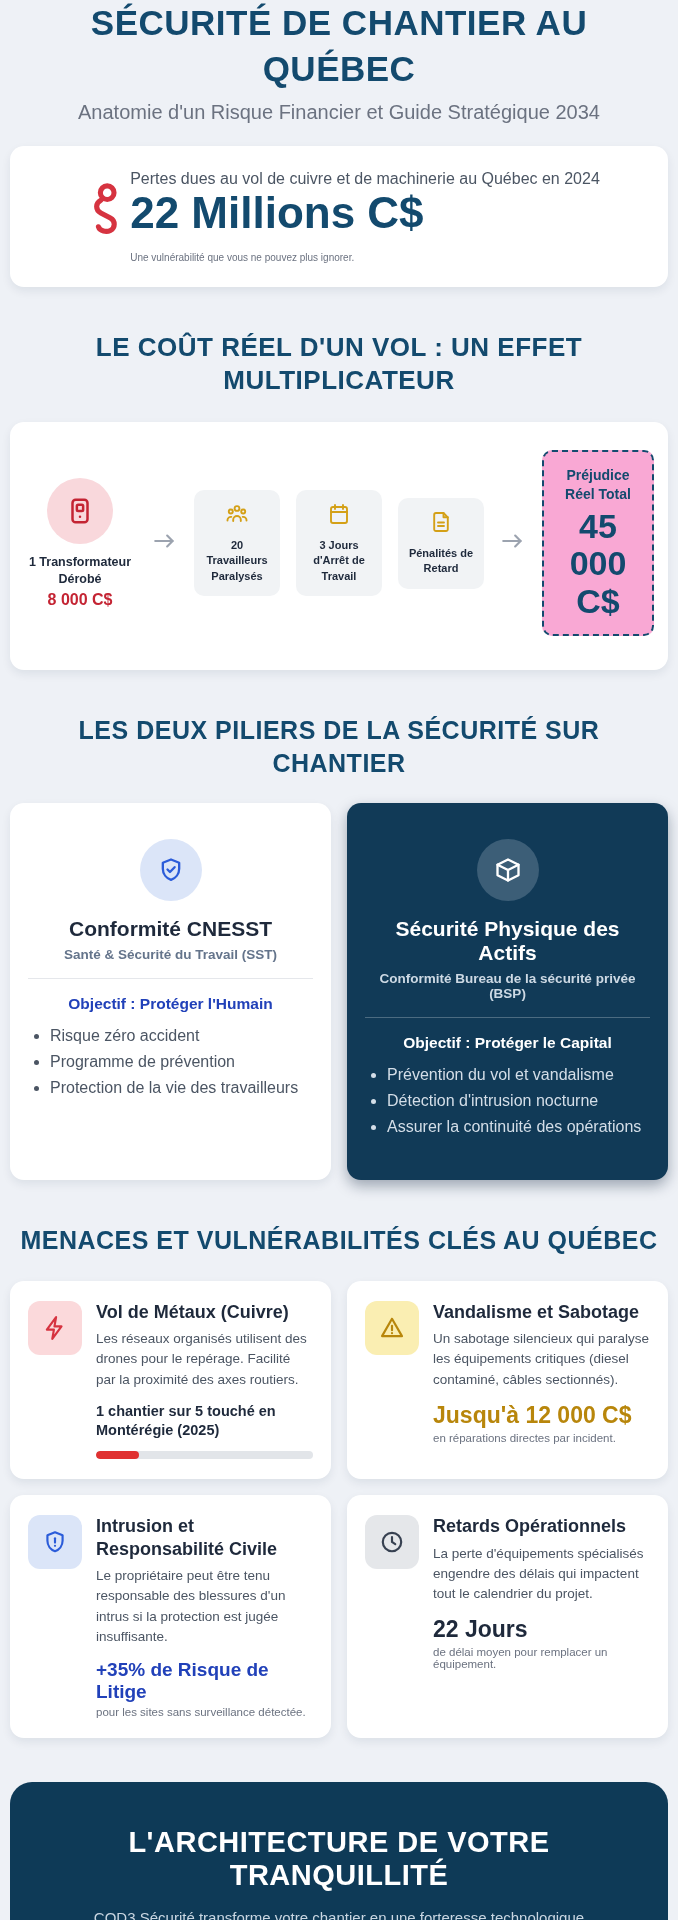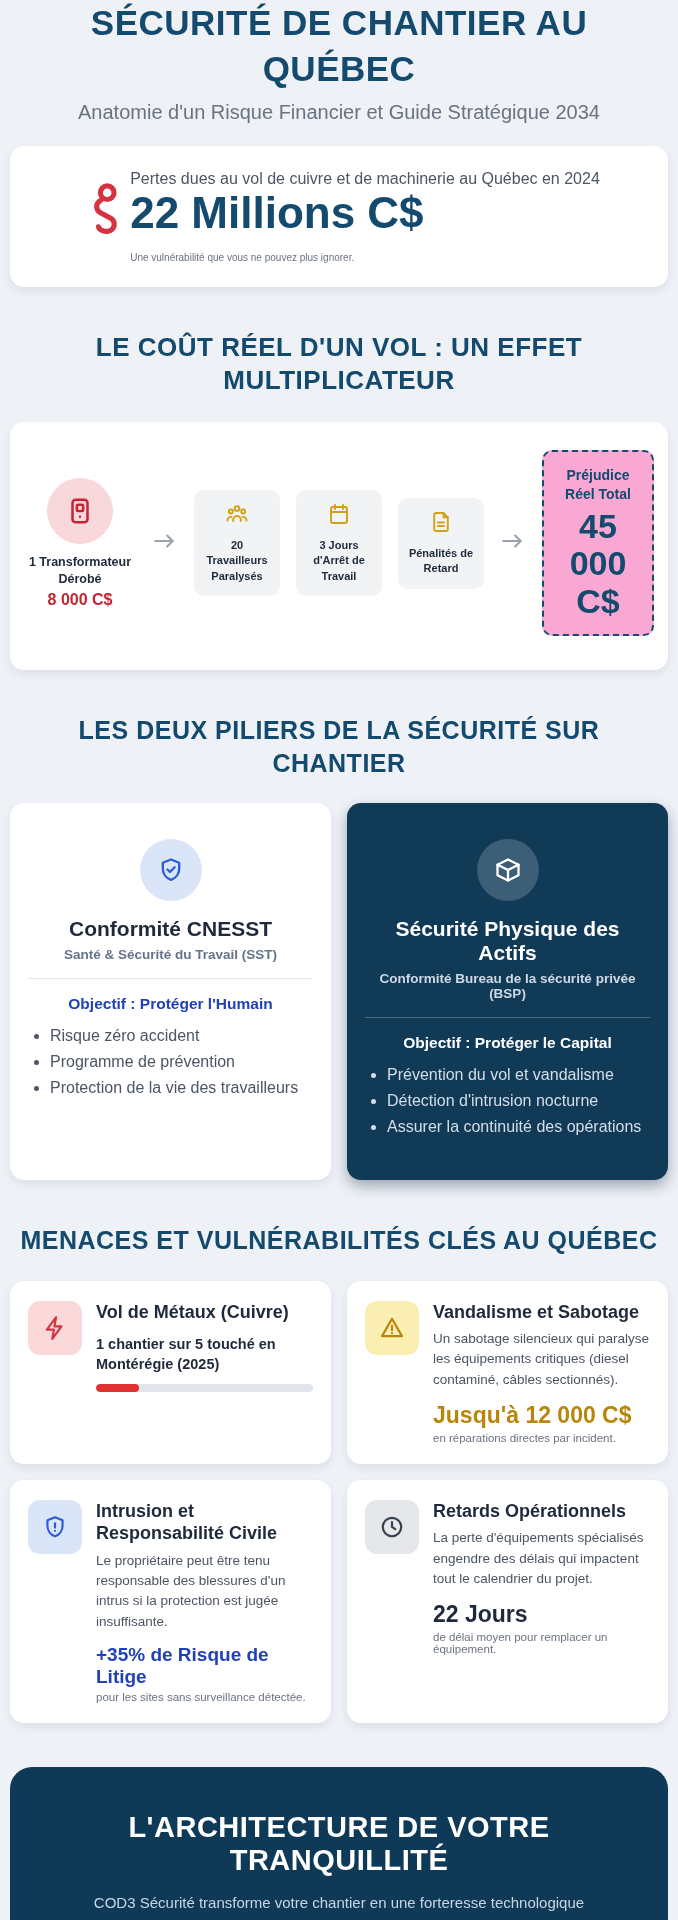--- a/index.html
+++ b/index.html
@@ -267,20 +267,21 @@
   <div class="threats">
 
     <div class="threat-card">
       <div class="threat-icon red">
         <svg viewBox="0 0 24 24" fill="none" stroke="currentColor" stroke-width="2" stroke-linejoin="round">
           <path d="M13 2L4.5 13.5H11L9.5 22 18 10.5h-6.5z"></path>
         </svg>
       </div>
       <div>
         <div class="threat-title">Vol de Métaux (Cuivre)</div>
+        <div class="threat-body">Les réseaux organisés utilisent des drones pour le repérage. Facilité par la proximité des axes routiers.</div>
         <div class="threat-stat dark-sm">1 chantier sur 5 touché en Montérégie (2025)</div>
         <div class="progress-track">
           <div class="progress-fill" style="width: 20%;"></div>
         </div>
       </div>
     </div>
 
     <div class="threat-card">
       <div class="threat-icon yellow">
         <svg viewBox="0 0 24 24" fill="none" stroke="currentColor" stroke-width="2" stroke-linecap="round" stroke-linejoin="round">

